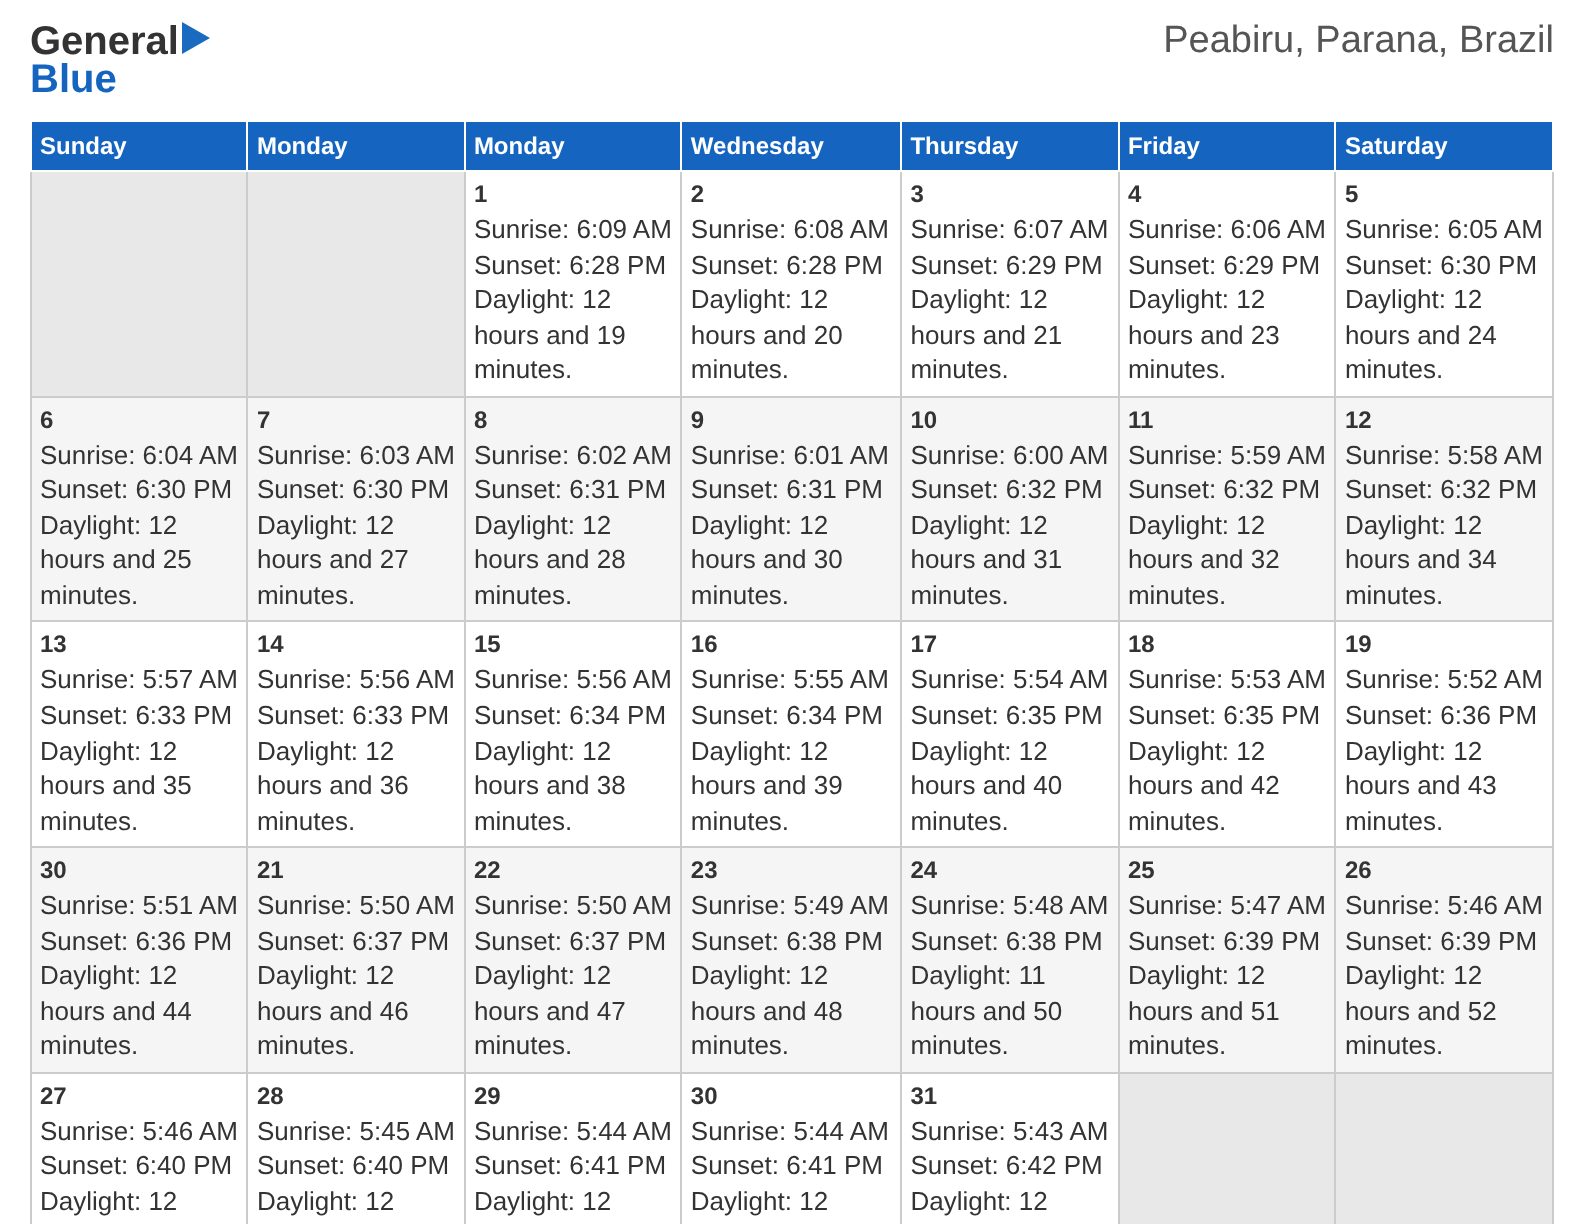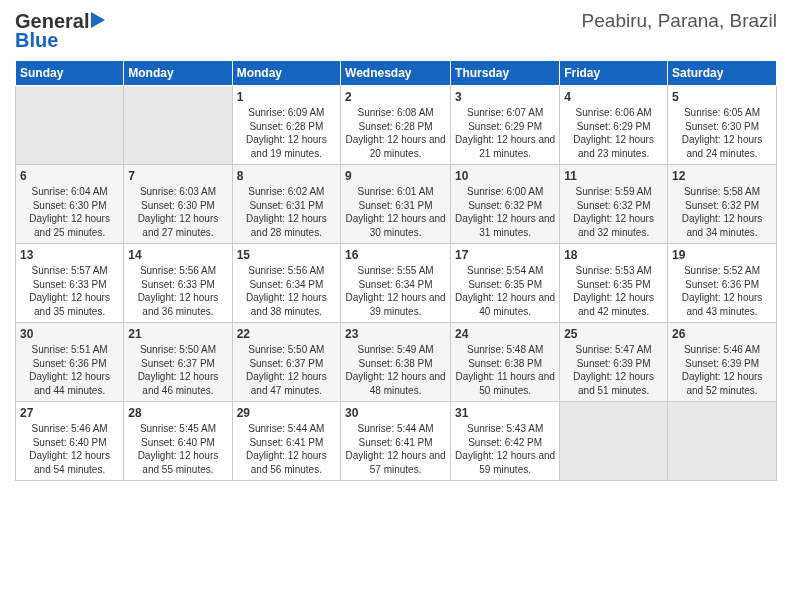--- a/index.html
+++ b/index.html
@@ -72,23 +72,22 @@
     }
     .day-num {
       font-size: 12px;
       font-weight: bold;
       color: #333;
       display: block;
       margin-bottom: 2px;
     }
     .day-detail {
       color: #333;
-      font-size: 10px;
+      font-size: 13px;
       line-height: 1.35;
-      text-align: center;
     }
     .empty-cell {
       background: #e8e8e8 !important;
     }
   </style>
 </head>
 <body>
 
 <div class="page">
   <div class="header">

